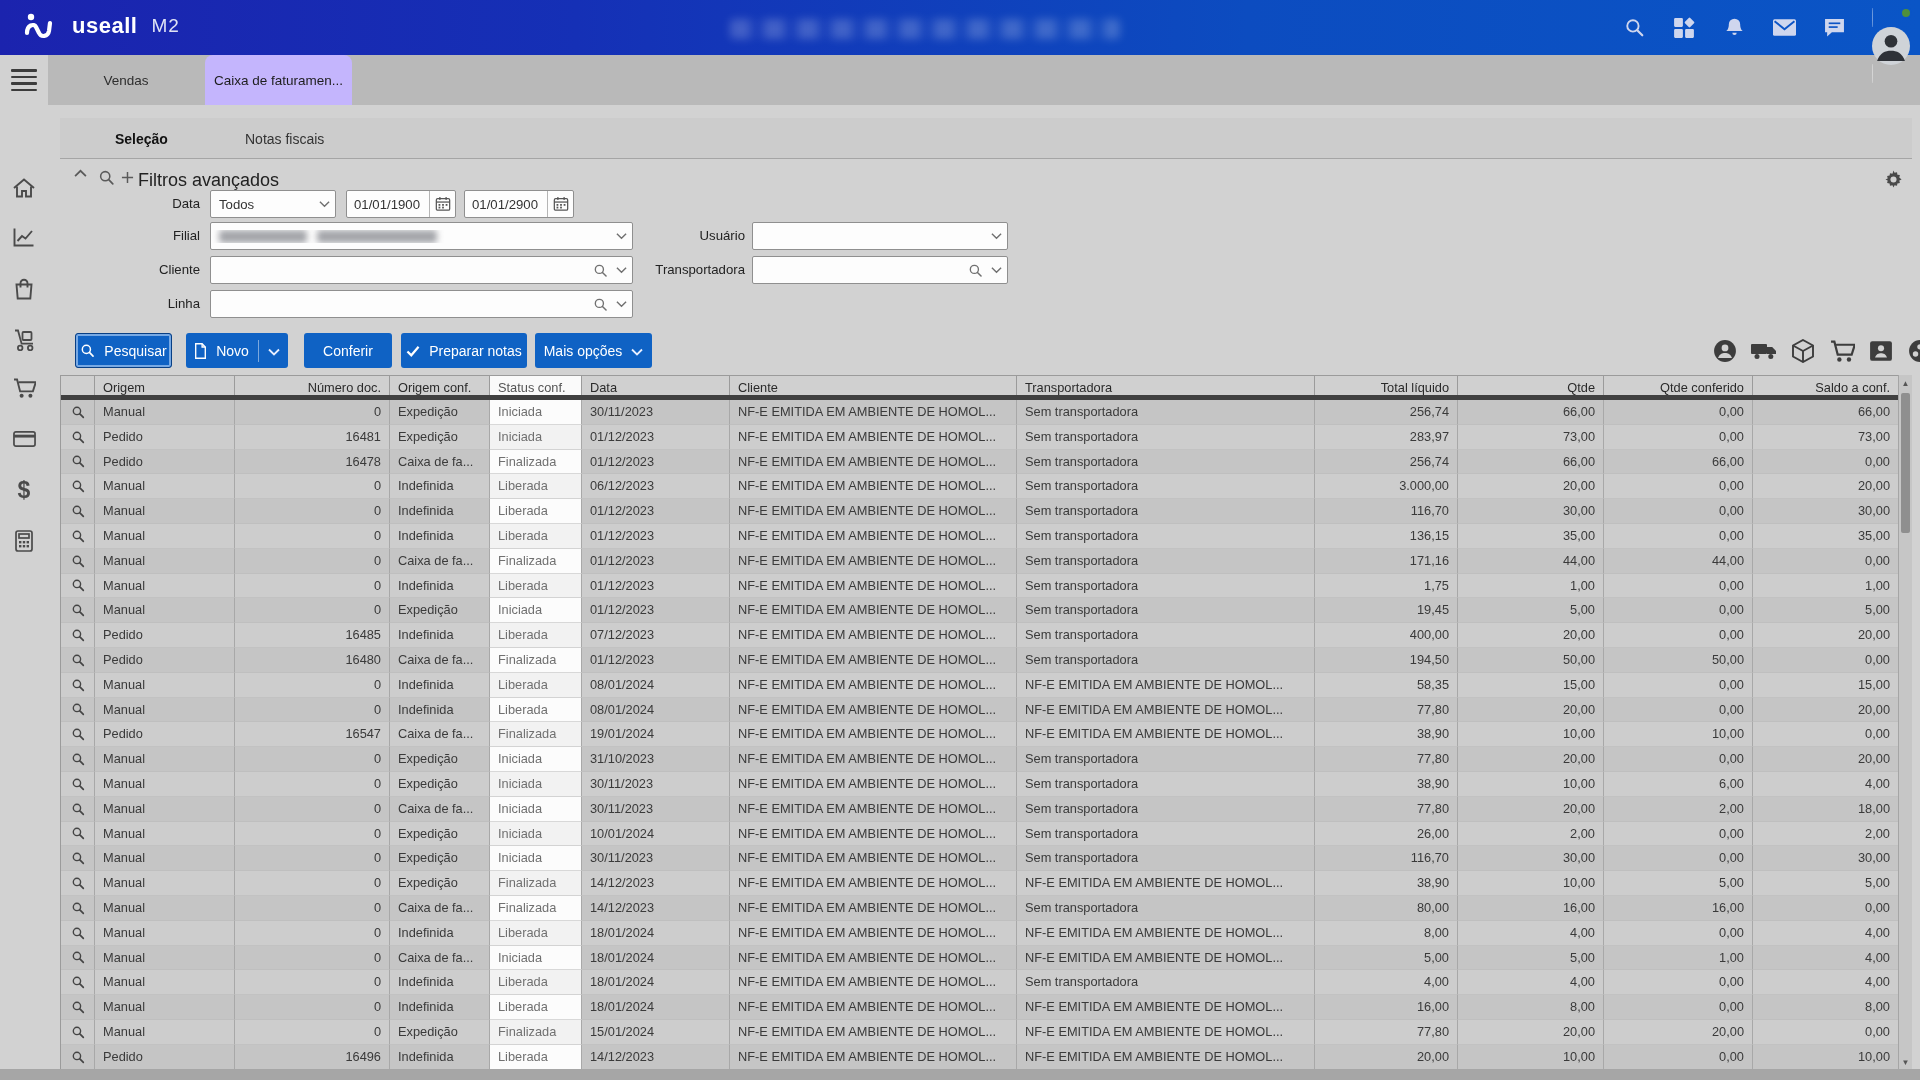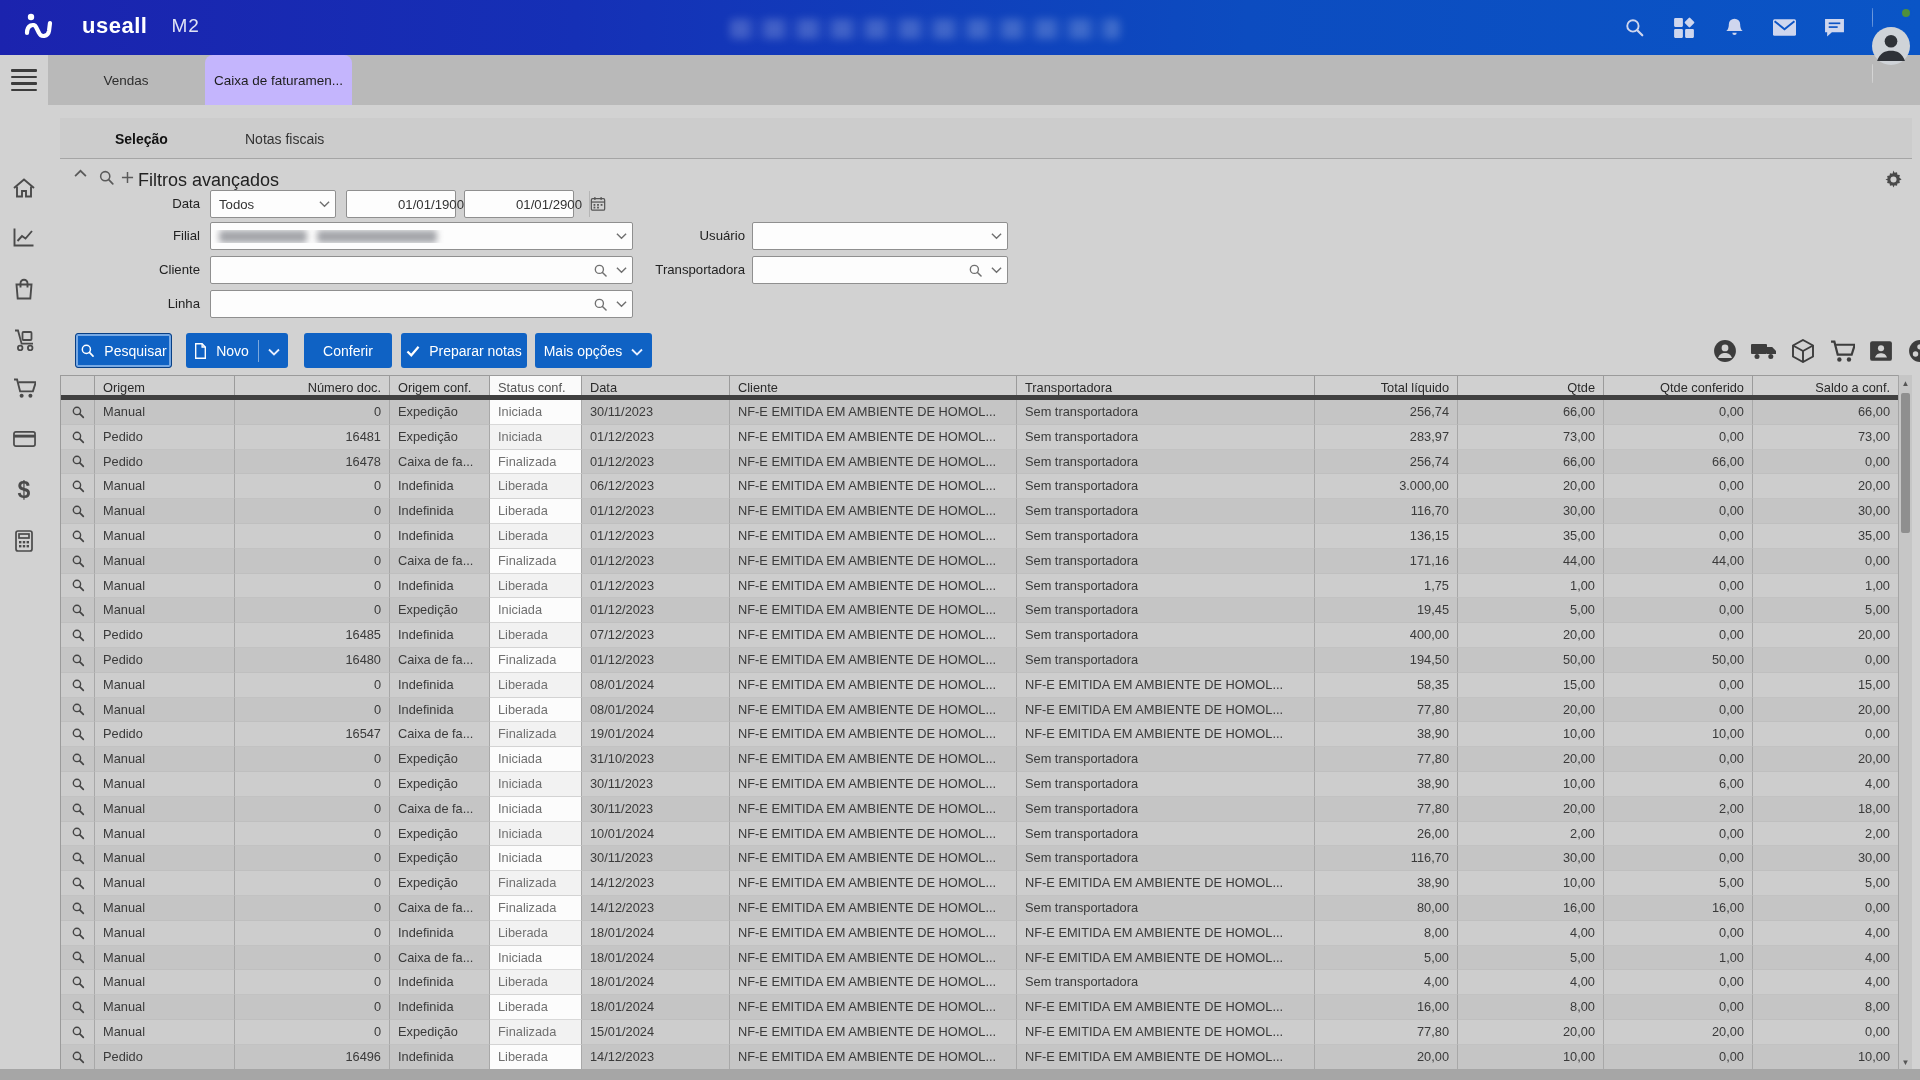--- a/index.html
+++ b/index.html
@@ -4,21 +4,21 @@
 <title>Useall M2 - Caixa de faturamento</title>
 <style>
   * { margin:0; padding:0; box-sizing:border-box; }
   html,body { width:1920px; height:1080px; overflow:hidden; }
   body { background:#d2d2d2; font-family:"Liberation Sans","DejaVu Sans",sans-serif; position:relative; }
   svg { display:block; }
 
   
   .topbar { position:absolute; left:0; top:0; width:1920px; height:55px;
     background:linear-gradient(90deg,#1b23ae 0%,#1530b6 30%,#0c4cc0 65%,#0a55c6 100%); z-index:5; }
-  .brand { position:absolute; left:24px; top:12px; display:flex; align-items:center; gap:24px; }
+  .brand { position:absolute; left:24px; top:12px; display:flex; align-items:center; gap:14px; }
   .brand-name { color:#fff; font-weight:bold; font-size:22px; letter-spacing:.5px; }
   .brand-product { color:#dfe3f5; font-weight:normal; font-size:19px; letter-spacing:1px; }
   .title-redact { position:absolute; left:730px; top:19px; width:390px; height:20px; border-radius:4px;
     background:repeating-linear-gradient(90deg, rgba(255,255,255,.20) 0 20px, rgba(255,255,255,.04) 20px 34px);
     filter:blur(4px); }
   .top-actions { position:absolute; right:10px; top:0; height:55px; display:flex; align-items:center; gap:26px; }
   .top-ic { width:24px; height:24px; color:#cfd6ee; display:flex; align-items:center; justify-content:center; cursor:pointer; }
   .avatar-wrap { position:relative; width:38px; height:38px; }
   .avatar { width:38px; height:38px; border-radius:50%; overflow:hidden; border:1px solid rgba(255,255,255,.4); }
   .avatar-dot { position:absolute; right:-2px; top:-2px; width:12px; height:12px; border-radius:50%;
@@ -52,21 +52,21 @@
   .gear { position:absolute; left:1884px; top:170px; width:19px; height:19px; color:#4a4a4a; cursor:pointer; }
 
   .flabel { position:absolute; font-size:13.2px; color:#222; text-align:right; line-height:28px; }
   .ctrl { position:absolute; height:28px; background:#fdfdfd; border:1px solid #8f8f8f; border-radius:2px;
     display:flex; align-items:center; font-size:13.2px; color:#333; cursor:pointer; }
   .ctrl .val { flex:1; padding:0 8px; white-space:nowrap; overflow:hidden; }
   .ctrl .chev { width:22px; display:flex; align-items:center; justify-content:center; color:#707070; }
   .ctrl .mag { width:20px; display:flex; align-items:center; justify-content:center; color:#707070; }
   .datebox { position:absolute; height:28px; background:#fdfdfd; border:1px solid #8f8f8f; border-radius:2px;
     display:flex; align-items:center; cursor:text; }
-  .datebox .val { flex:1; padding:0 7px; font-size:13.2px; color:#333;margin-left:44px; }
+  .datebox .val { flex:1; padding:0 7px; font-size:13.2px; color:#333; }
   .datebox .calbtn { width:26px; height:26px; border-left:1px solid #b5b5b5; display:flex; align-items:center; justify-content:center; color:#555; cursor:pointer; }
   .redact-blob { filter:blur(3px); background:#8e9096; border-radius:3px; opacity:.8; height:13px; }
 
   
   .btn { position:absolute; top:333px; height:35px; background:#0f62c4; border-radius:3px; color:#fff;
     display:flex; align-items:center; justify-content:center; gap:9px; font-size:14px; cursor:pointer; }
   .btn .bchev { color:#e8efff; margin-top:2px; }
   .btn-divider { width:1px; height:22px; background:rgba(255,255,255,.45); }
   .btn-pesquisar { left:75px; width:97px; border:1px solid #083f85; box-shadow:inset 0 0 0 2px rgba(205,228,255,.55); }
   .btn-novo { left:186px; width:102px; }

